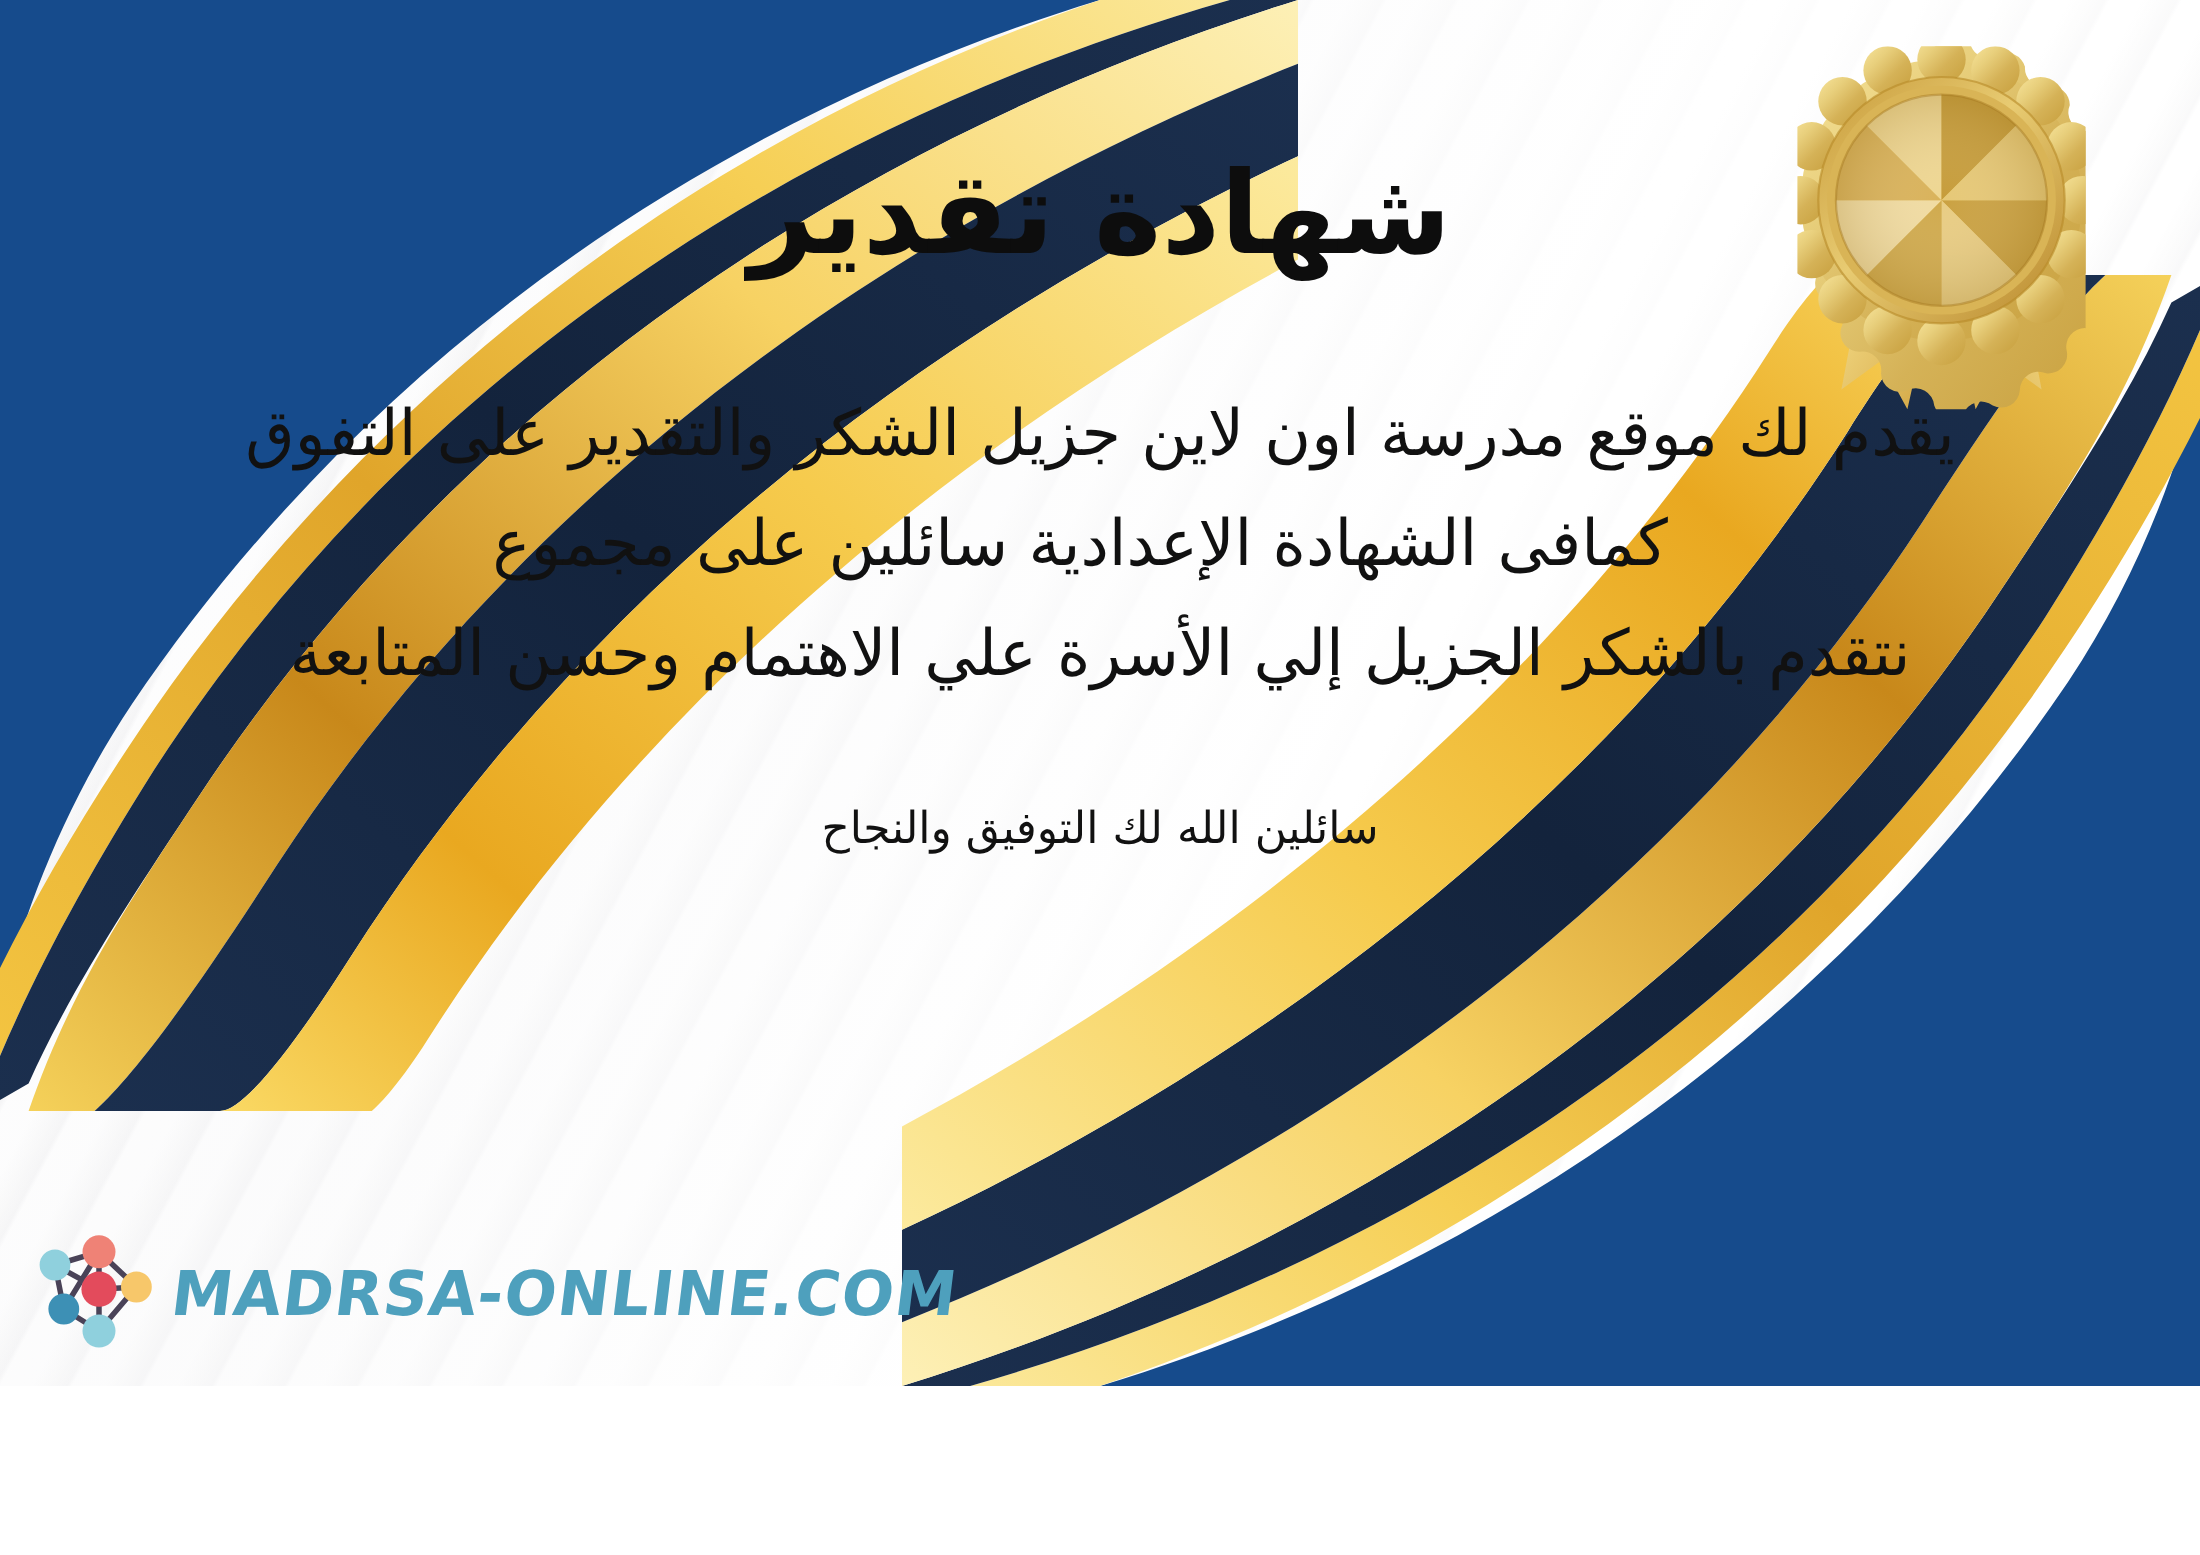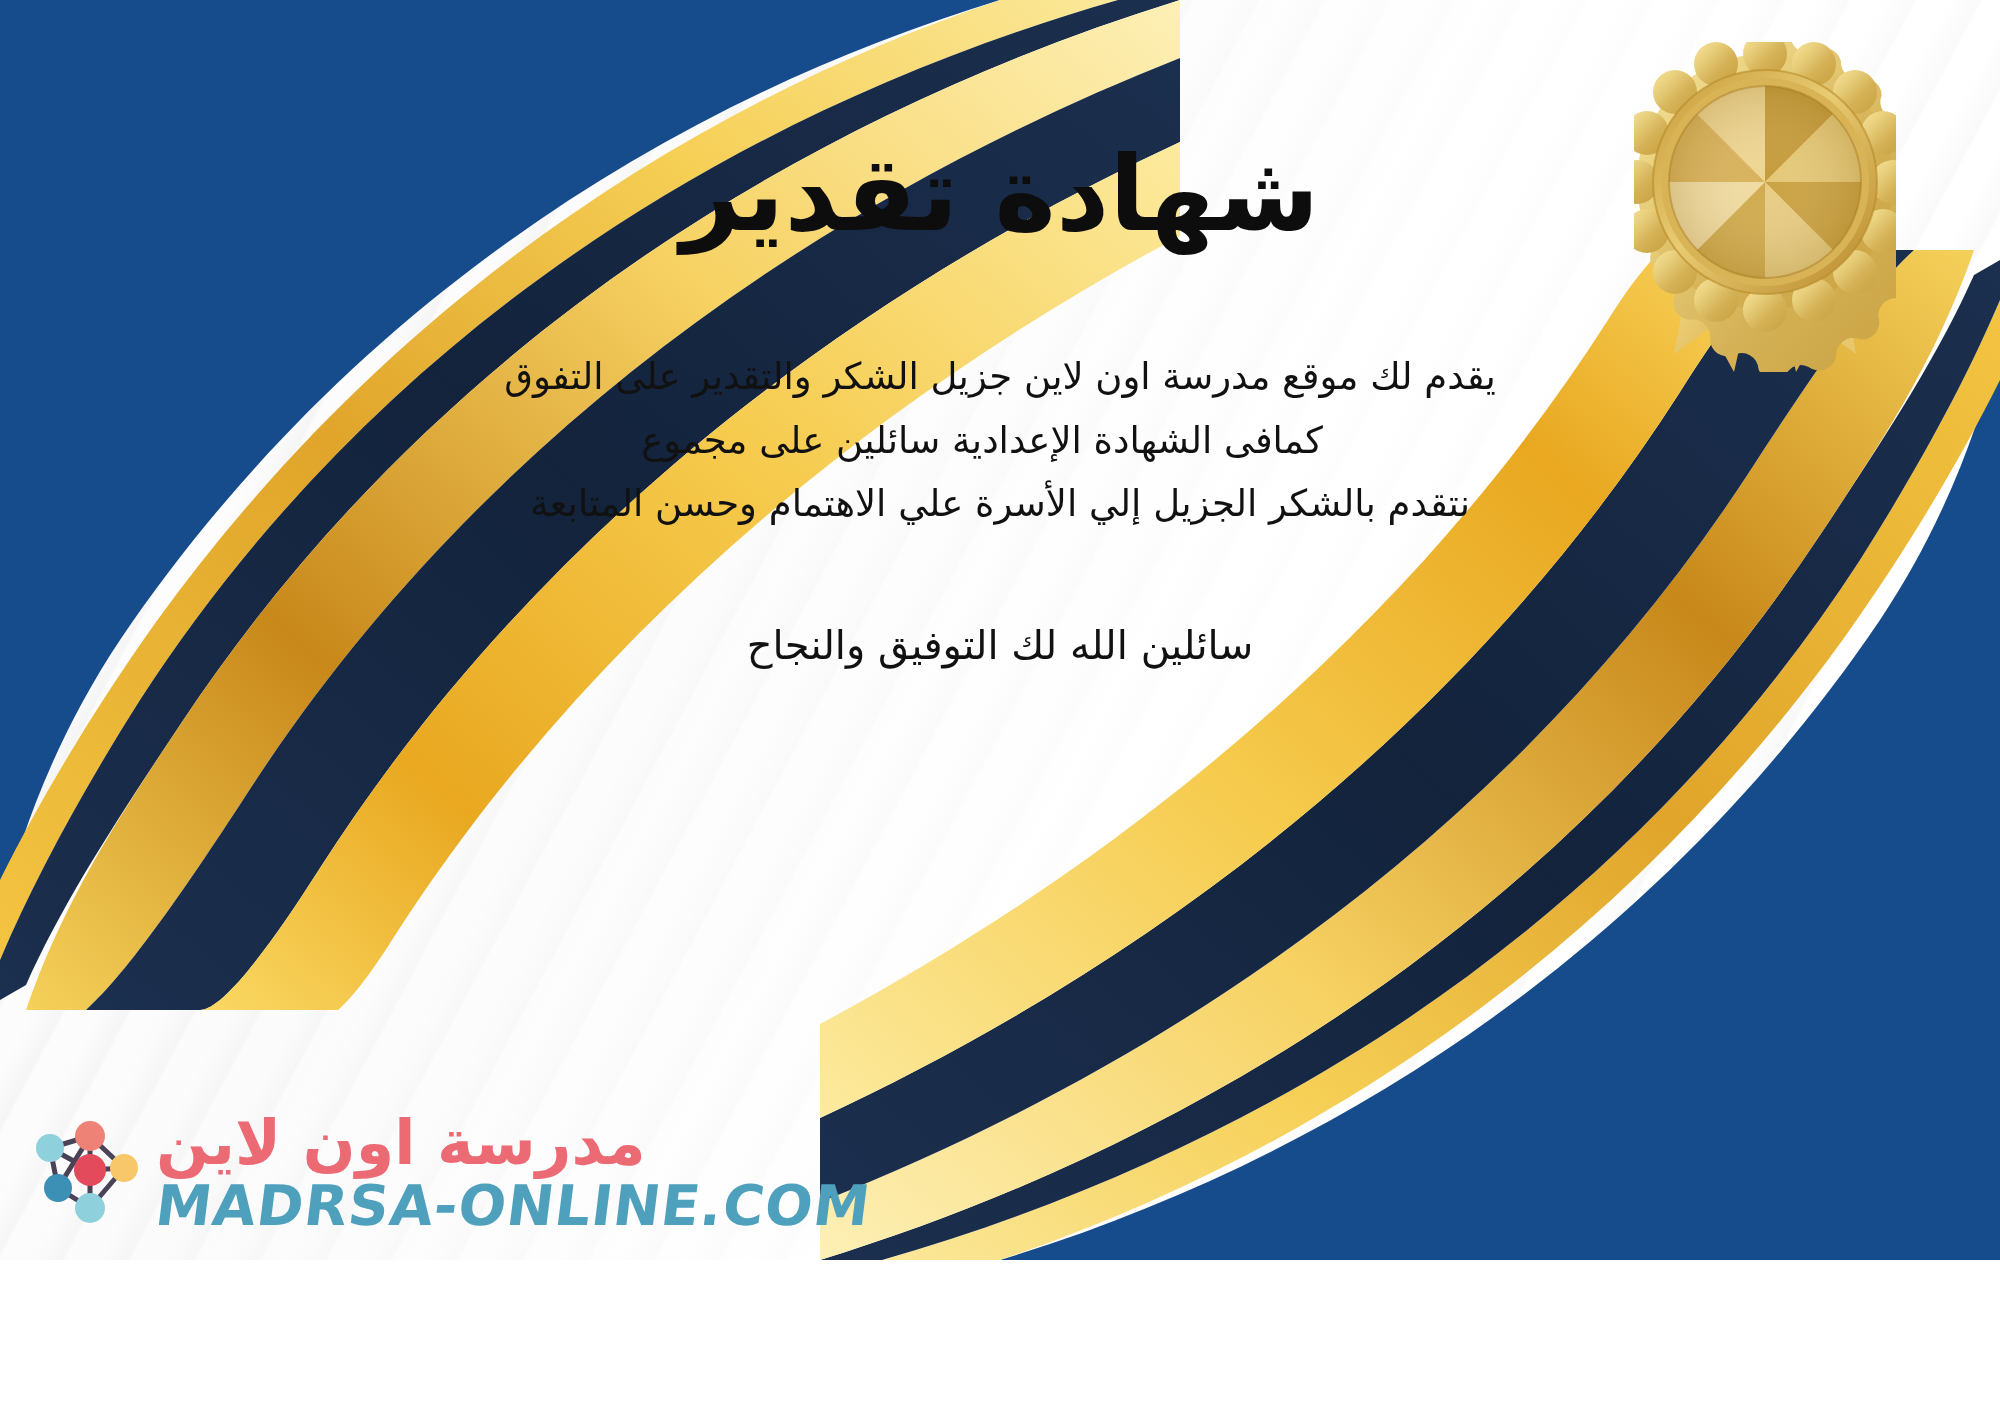--- a/index.html
+++ b/index.html
@@ -72,21 +72,21 @@
     direction:rtl;
     line-height:1.15;
     white-space:nowrap;
   }
 
   .body-block{
     margin-top:96px;
     width:1700px;
     direction:rtl;
     color:#111111;
-    font-size:37px;
+    font-size:58px;
     line-height:1.72;
     font-weight:400;
   }
   .body-line{display:block;}
   .body-line.l2{
     display:flex;
     justify-content:center;
     align-items:baseline;
     gap:0px;
     width:100%;
@@ -358,18 +358,17 @@
         <circle cx="62" cy="22" r="15" fill="#ef8276"></circle>
         <circle cx="22" cy="34" r="14" fill="#8fd0dd"></circle>
         <circle cx="62" cy="56" r="16" fill="#e34b5c"></circle>
         <circle cx="96" cy="54" r="14" fill="#f7c76a"></circle>
         <circle cx="30" cy="74" r="14" fill="#3d90b5"></circle>
         <circle cx="62" cy="94" r="15" fill="#8fd0dd"></circle>
       </svg>
     </span>
 
     <span class="brand-text">
-      <span class="brand-ar">مدرسة اون لاين</span>
       <span class="brand-url">MADRSA-ONLINE.COM</span>
     </span>
   </div>
 
 </div>
 
 </body></html>

